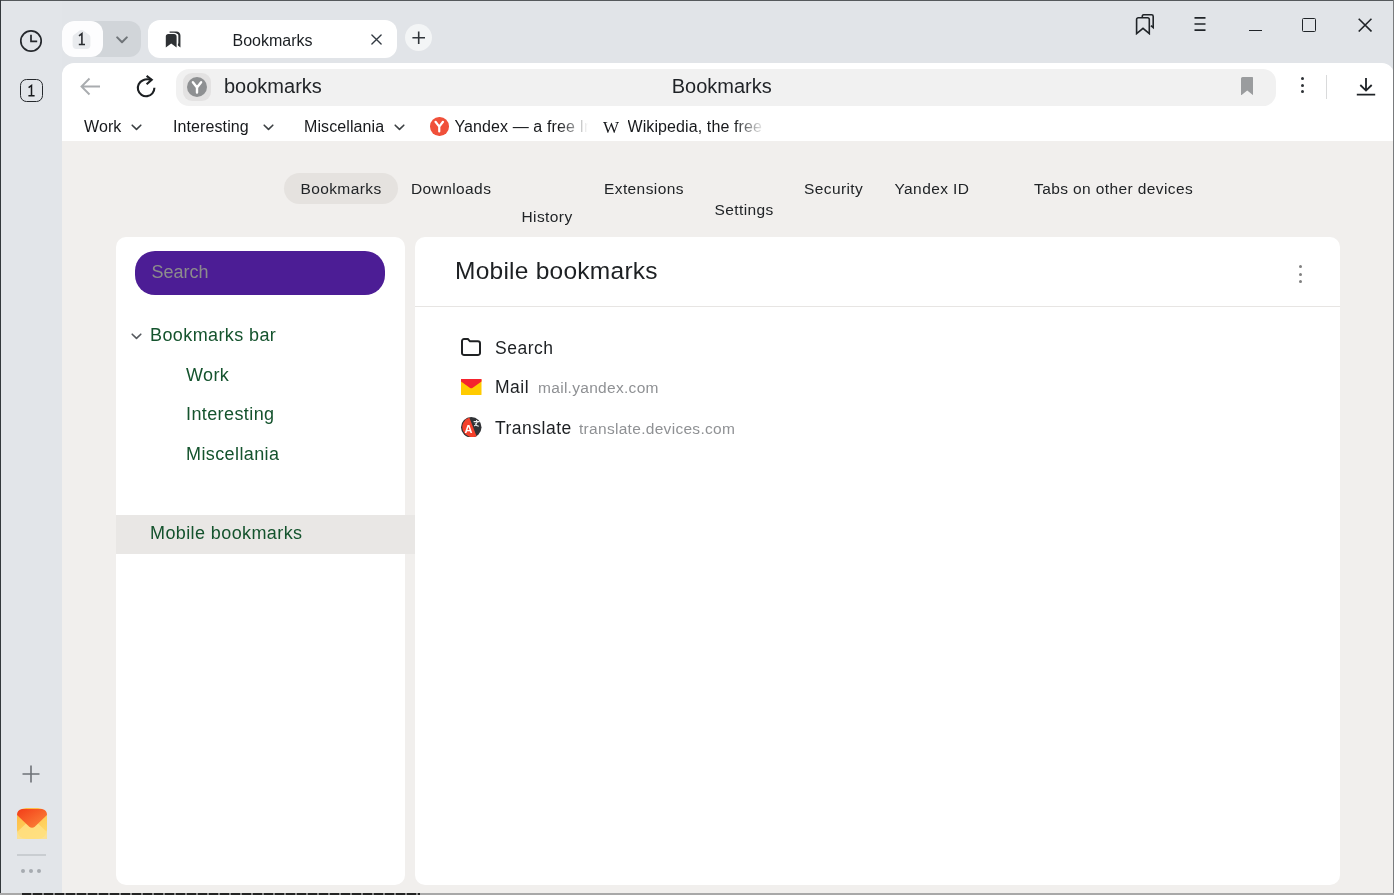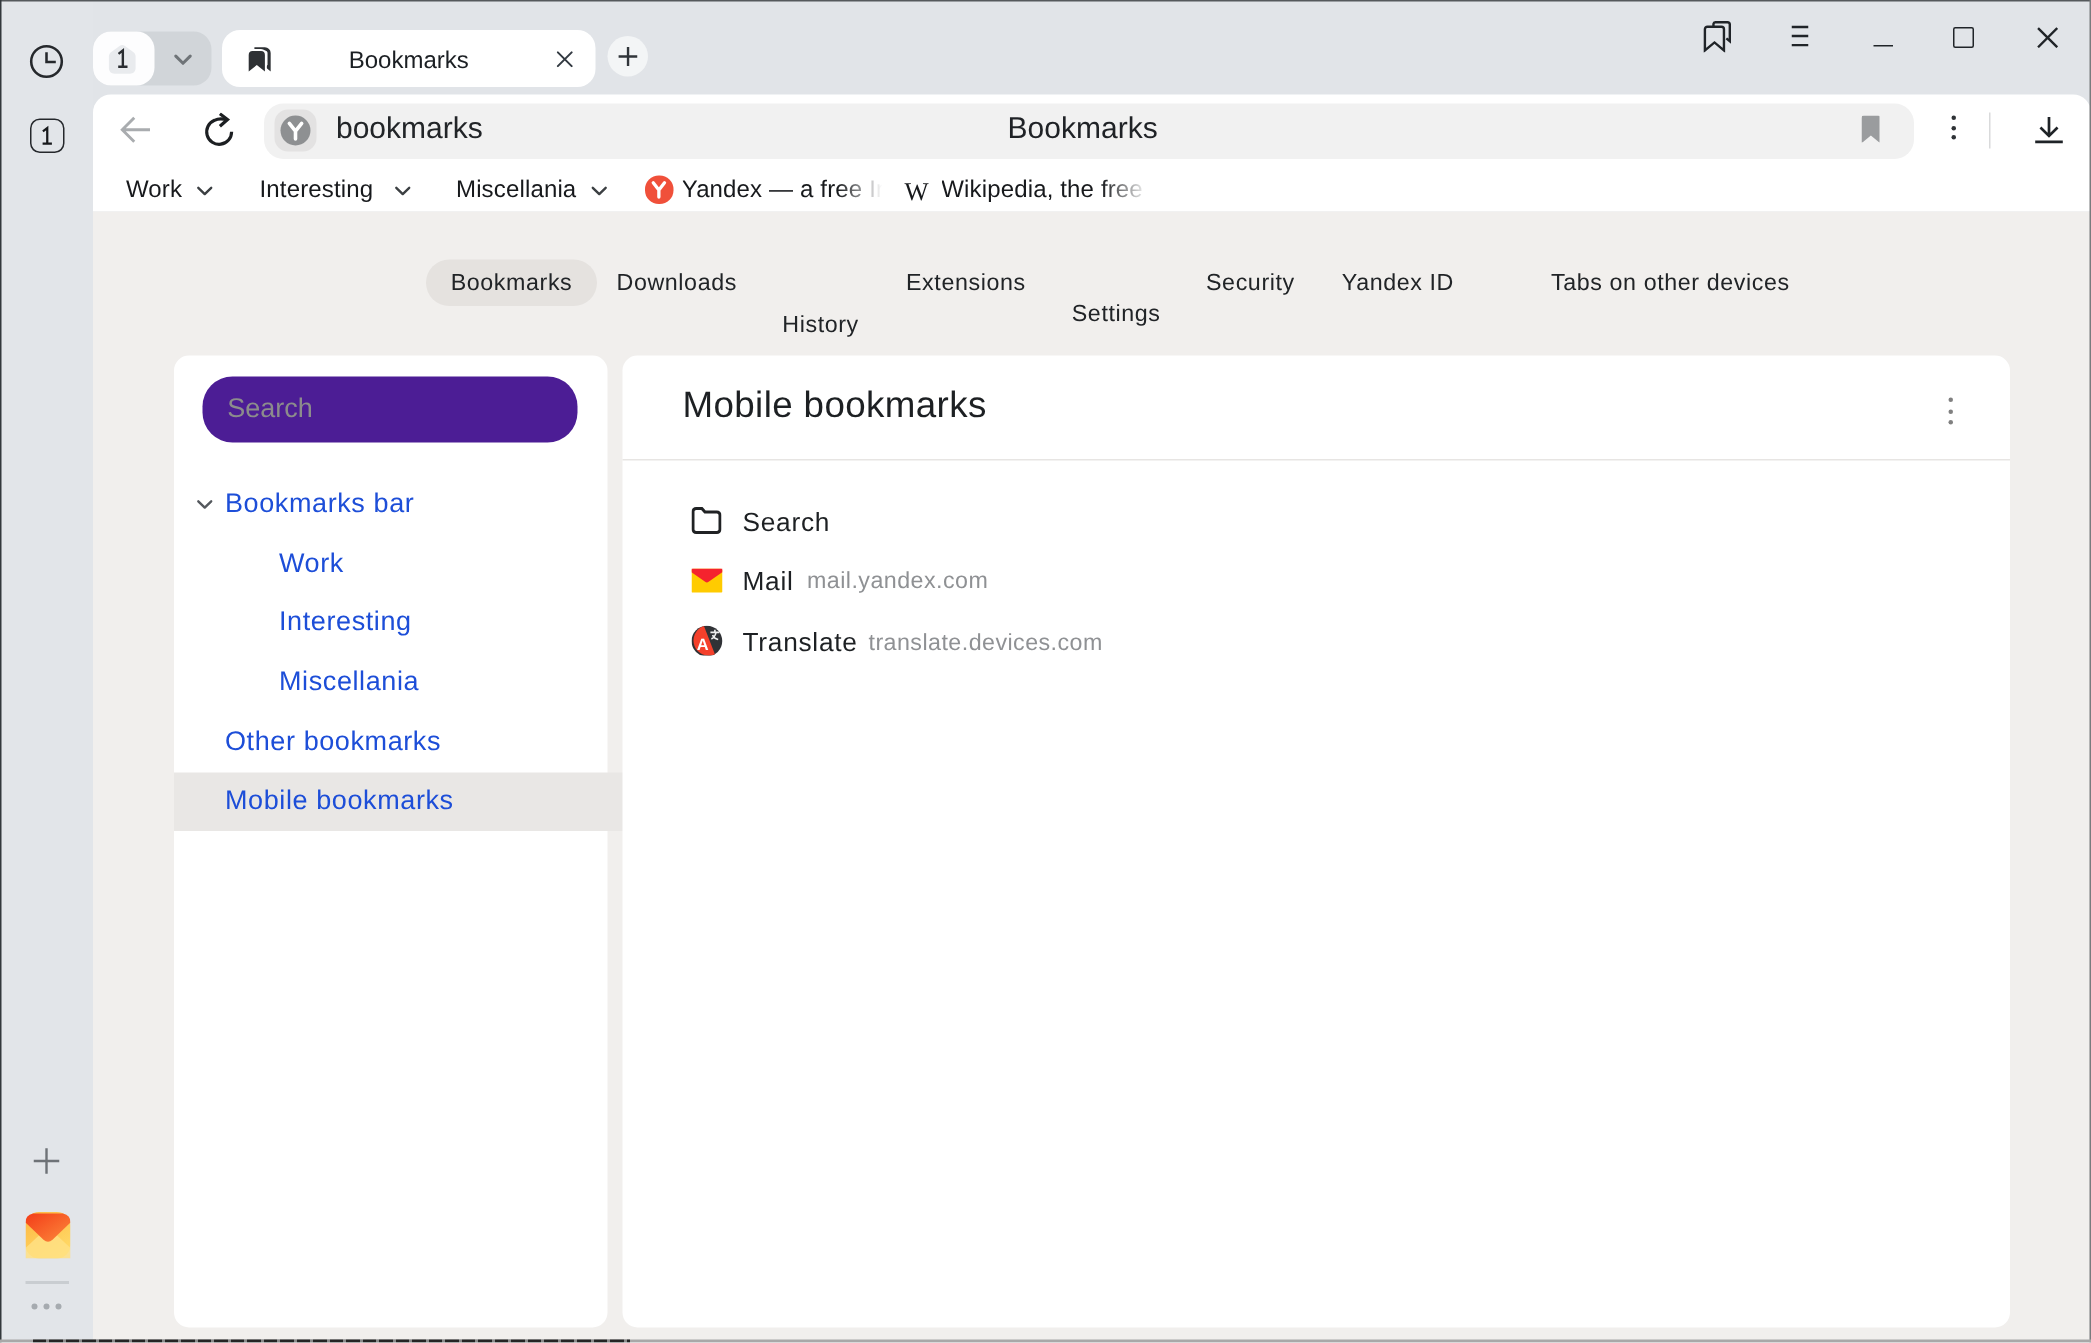--- a/index.html
+++ b/index.html
@@ -40,21 +40,21 @@
   
   #content { left:62px; top:141px; width:1332px; height:754px; background:#f1efed; }
   .navtab { top:179.5px; font-size:15.5px; letter-spacing:0.4px; color:#212427; white-space:nowrap; z-index:2; }
   #navpill { left:284px; top:173px; width:114px; height:30.5px; border-radius:16px; background:#e5e2df; }
   #navpill span { position:absolute; left:0; right:0; top:6.5px; text-align:center; font-size:15.5px; letter-spacing:0.4px; color:#212427; }
 
   
   #lcard { left:116px; top:237px; width:289px; height:648px; background:#fff; border-radius:10px; }
   #search { position:absolute; left:19px; top:14px; width:250px; height:44px; border-radius:20px; background:#4c1d95; }
   #search span { position:absolute; left:16.5px; top:11px; font-size:18px; color:#8c8c8c; }
-  .trow { position:absolute; left:0; width:350px; height:39.6px; font-size:18px; letter-spacing:0.4px; color:#1d4ed8; }
+  .trow { position:absolute; left:0; width:350px; height:39.6px; font-size:18px; letter-spacing:0.4px; color:#14532d; }
   .trow span { position:absolute; top:8.5px; }
   .sel { background:#e9e7e5; }
 
   
   #rcard { left:415px; top:237px; width:925px; height:648px; background:#fff; border-radius:10px; }
   #rhead { position:absolute; left:40px; top:19.5px; font-size:24.5px; letter-spacing:0.25px; color:#1d2023; }
   #rdiv { position:absolute; left:0; top:68.5px; width:925px; height:1px; background:#e7e5e3; }
   .bname { font-size:17.5px; letter-spacing:0.5px; color:#1d2023; white-space:nowrap; }
   .burl { font-size:15.5px; letter-spacing:0.3px; color:#8f9194; white-space:nowrap; }
 
@@ -211,23 +211,20 @@
   </div>
   <div class="trow" style="top:119.2px;">
       <span style="left:70px;">Work</span>
     </div>
   <div class="trow" style="top:158.8px;">
       <span style="left:70px;">Interesting</span>
     </div>
   <div class="trow" style="top:198.4px;">
       <span style="left:70px;">Miscellania</span>
     </div>
-  <div class="trow" style="top:238px;">
-      <span style="left:34px;">Other bookmarks</span>
-    </div>
   <div class="trow sel" style="top:277.6px;">
       <span style="left:34px;">Mobile bookmarks</span>
     </div>
 </div>
 
 <div class="abs" id="rcard">
   <div id="rhead">Mobile bookmarks</div>
   <div style="position:absolute;left:883.5px;top:28px;width:3px;height:3px;border-radius:50%;background:#808080;"></div>
   <div style="position:absolute;left:883.5px;top:35.5px;width:3px;height:3px;border-radius:50%;background:#808080;"></div>
   <div style="position:absolute;left:883.5px;top:43px;width:3px;height:3px;border-radius:50%;background:#808080;"></div>

